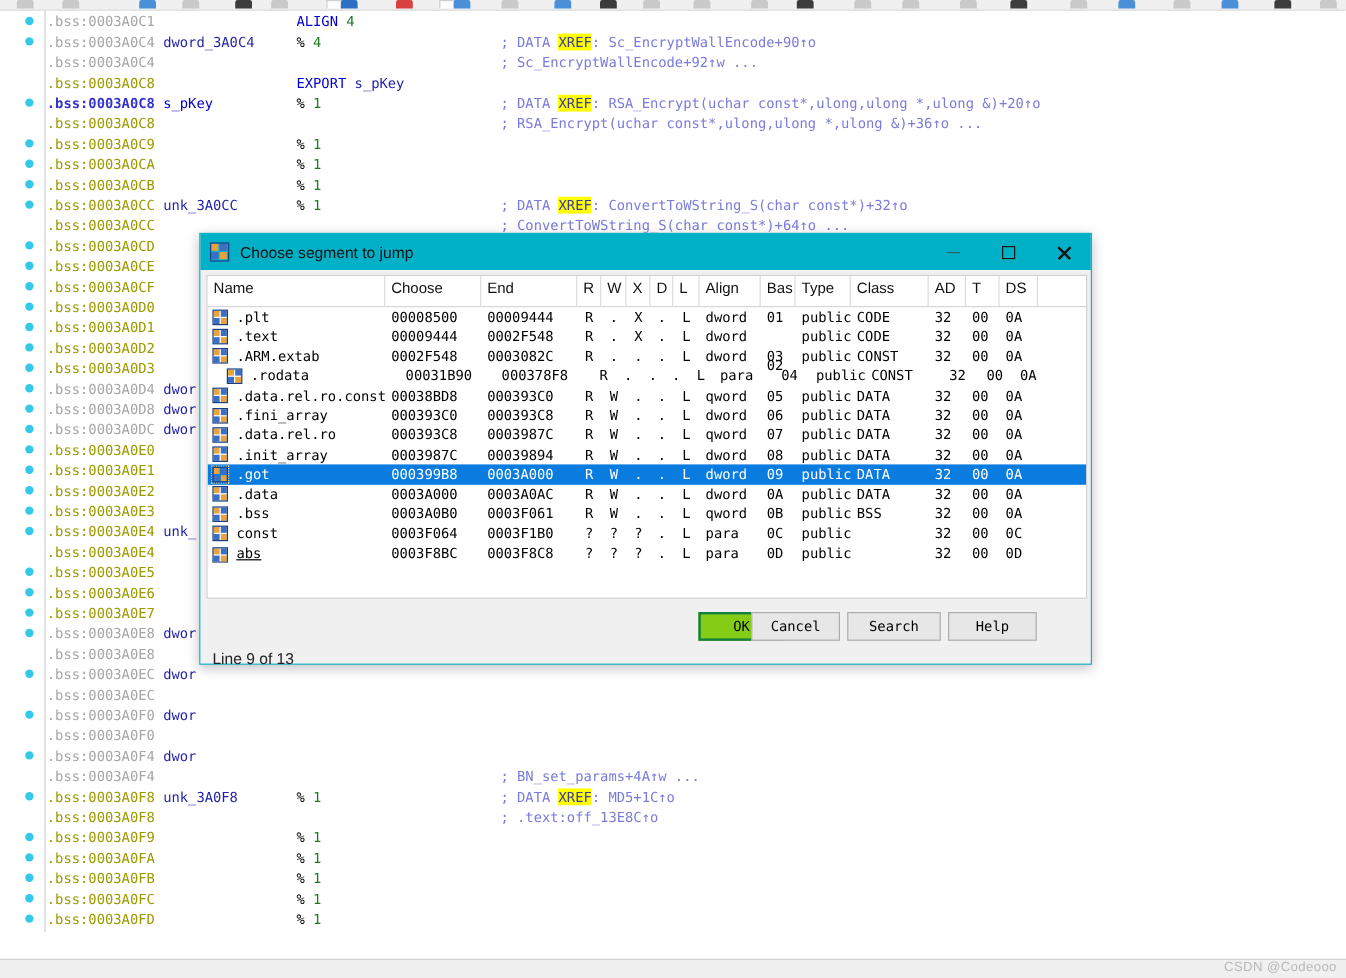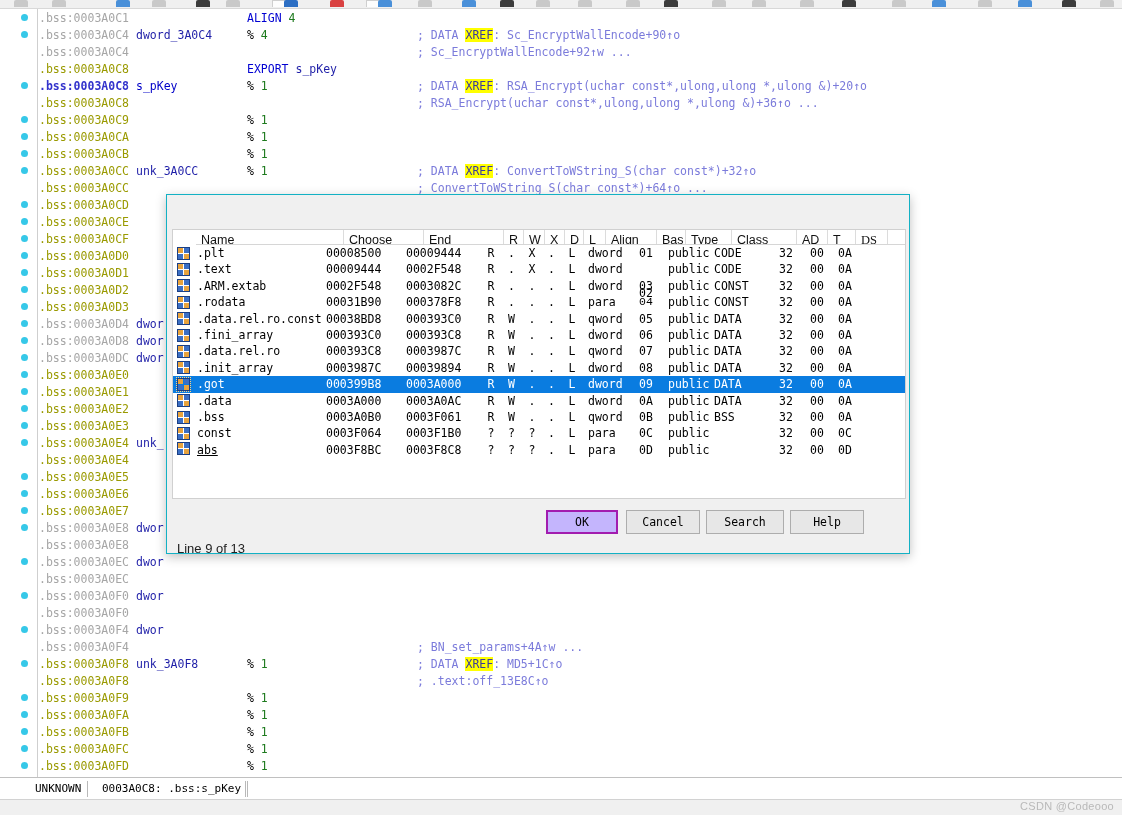--- a/index.html
+++ b/index.html
@@ -117,21 +117,21 @@
   }
   .cls-gl::before { transform: rotate(45deg); }
   .cls-gl::after  { transform: rotate(-45deg); }
 
   
   .dlg-body {
     position: absolute; left: 5px; top: 34px; width: 734px; height: 270px;
     background: #ffffff; border: 1px solid #d0d0d0;
     overflow: hidden;
   }
-  .hdr-row { display: flex; height: 15px; background: #ffffff; border-bottom: 1px solid #d6d6d6; margin-left: 23px; }
+  .hdr-row { display: flex; height: 26px; background: #ffffff; border-bottom: 1px solid #d6d6d6; }
   .hdr-cell {
     font-family: "Liberation Sans", sans-serif; font-size: 12.5px; color: #111;
     padding-left: 5px; line-height: 21px; border-right: 1px solid #dcdcdc;
     overflow: hidden; white-space: nowrap;
   }
   .rows { font-family: "DejaVu Sans Mono", "Liberation Mono", monospace; font-size: 11.5px; color: #000; }
   .row { display: flex; height: 16.4px; align-items: center; }
   .row.sel { background: #0a7ce0; color: #ffffff; }
   .row.sel .cell { color: #ffffff; }
   .cell { padding-left: 5px; line-height: 16.4px; white-space: nowrap; overflow: hidden; }
@@ -151,21 +151,21 @@
   .dlg-footer {
     position: absolute; left: 0; top: 308px; width: 744px; height: 52px;
   }
   .btn {
     position: absolute; top: 7px; height: 24px;
     background: #e7e7e7; border: 1px solid #adadad;
     font-family: "DejaVu Sans Mono", "Liberation Mono", monospace; font-size: 11.5px;
     color: #000; display: flex; align-items: center; justify-content: center;
     cursor: default;
   }
-  .btn.primary { border: 2px solid #a21caf; background: #c4b5fd; }
+  .btn.primary { border: 2px solid #15803d; background: #84cc16; margin-left: 36px; }
   .dlg-lineinfo {
     position: absolute; left: 10px; top: 38px;
     font-family: "Liberation Sans", sans-serif; font-size: 13px; color: #222;
   }
 </style>
 </head>
 <body>
 
 <div id="root">
 
@@ -234,47 +234,63 @@
         <div class="gutter-dot" style="top: 651px;"></div>
         <div class="gutter-dot" style="top: 685px;"></div>
         <div class="gutter-dot" style="top: 702px;"></div>
         <div class="gutter-dot" style="top: 719px;"></div>
         <div class="gutter-dot" style="top: 736px;"></div>
         <div class="gutter-dot" style="top: 753px;"></div>
       </div>
     <div class="ida-lines" id="idaLines"><div class="ln" style="top: 1px;"><span class="col-mn"><span class="addr-dim">.bss:0003A0C1</span></span><span class="col-op"><span class="kw">ALIGN</span> <span class="num">4</span></span></div><div class="ln" style="top: 18px;"><span class="col-mn"><span class="addr-dim">.bss:0003A0C4</span> <span class="name-d">dword_3A0C4</span></span><span class="col-op"><span class="pct">% </span><span class="num">4</span></span><span class="col-cm cmt">; DATA <span class="xref">XREF</span>: Sc_EncryptWallEncode+90↑o</span></div><div class="ln" style="top: 35px;"><span class="col-mn"><span class="addr-dim">.bss:0003A0C4</span></span><span class="col-cm cmt">; Sc_EncryptWallEncode+92↑w ...</span></div><div class="ln" style="top: 52px;"><span class="col-mn"><span class="addr">.bss:0003A0C8</span></span><span class="col-op"><span class="kw">EXPORT</span> <span class="name-d">s_pKey</span></span></div><div class="ln" style="top: 69px;"><span class="col-mn"><span class="addr-blue">.bss:0003A0C8</span> <span class="name-b">s_pKey</span></span><span class="col-op"><span class="pct">% </span><span class="num">1</span></span><span class="col-cm cmt">; DATA <span class="xref">XREF</span>: RSA_Encrypt(uchar const*,ulong,ulong *,ulong &amp;)+20↑o</span></div><div class="ln" style="top: 86px;"><span class="col-mn"><span class="addr">.bss:0003A0C8</span></span><span class="col-cm cmt">; RSA_Encrypt(uchar const*,ulong,ulong *,ulong &amp;)+36↑o ...</span></div><div class="ln" style="top: 103px;"><span class="col-mn"><span class="addr">.bss:0003A0C9</span></span><span class="col-op"><span class="pct">% </span><span class="num">1</span></span></div><div class="ln" style="top: 120px;"><span class="col-mn"><span class="addr">.bss:0003A0CA</span></span><span class="col-op"><span class="pct">% </span><span class="num">1</span></span></div><div class="ln" style="top: 137px;"><span class="col-mn"><span class="addr">.bss:0003A0CB</span></span><span class="col-op"><span class="pct">% </span><span class="num">1</span></span></div><div class="ln" style="top: 154px;"><span class="col-mn"><span class="addr">.bss:0003A0CC</span> <span class="name-d">unk_3A0CC</span></span><span class="col-op"><span class="pct">% </span><span class="num">1</span></span><span class="col-cm cmt">; DATA <span class="xref">XREF</span>: ConvertToWString_S(char const*)+32↑o</span></div><div class="ln" style="top: 171px;"><span class="col-mn"><span class="addr">.bss:0003A0CC</span></span><span class="col-cm cmt">; ConvertToWString_S(char const*)+64↑o ...</span></div><div class="ln" style="top: 188px;"><span class="col-mn"><span class="addr">.bss:0003A0CD</span></span><span class="col-op"><span class="pct">% </span><span class="num">1</span></span></div><div class="ln" style="top: 205px;"><span class="col-mn"><span class="addr">.bss:0003A0CE</span></span><span class="col-op"><span class="pct">% </span><span class="num">1</span></span></div><div class="ln" style="top: 222px;"><span class="col-mn"><span class="addr">.bss:0003A0CF</span></span></div><div class="ln" style="top: 239px;"><span class="col-mn"><span class="addr">.bss:0003A0D0</span></span></div><div class="ln" style="top: 256px;"><span class="col-mn"><span class="addr">.bss:0003A0D1</span></span></div><div class="ln" style="top: 273px;"><span class="col-mn"><span class="addr">.bss:0003A0D2</span></span></div><div class="ln" style="top: 290px;"><span class="col-mn"><span class="addr">.bss:0003A0D3</span></span></div><div class="ln" style="top: 307px;"><span class="col-mn"><span class="addr-dim">.bss:0003A0D4</span> <span class="name-d">dwor</span></span></div><div class="ln" style="top: 324px;"><span class="col-mn"><span class="addr-dim">.bss:0003A0D8</span> <span class="name-d">dwor</span></span></div><div class="ln" style="top: 341px;"><span class="col-mn"><span class="addr-dim">.bss:0003A0DC</span> <span class="name-d">dwor</span></span></div><div class="ln" style="top: 358px;"><span class="col-mn"><span class="addr">.bss:0003A0E0</span></span></div><div class="ln" style="top: 375px;"><span class="col-mn"><span class="addr">.bss:0003A0E1</span></span></div><div class="ln" style="top: 392px;"><span class="col-mn"><span class="addr">.bss:0003A0E2</span></span></div><div class="ln" style="top: 409px;"><span class="col-mn"><span class="addr">.bss:0003A0E3</span></span></div><div class="ln" style="top: 426px;"><span class="col-mn"><span class="addr">.bss:0003A0E4</span> <span class="name-d">unk_</span></span></div><div class="ln" style="top: 443px;"><span class="col-mn"><span class="addr">.bss:0003A0E4</span></span></div><div class="ln" style="top: 460px;"><span class="col-mn"><span class="addr">.bss:0003A0E5</span></span></div><div class="ln" style="top: 477px;"><span class="col-mn"><span class="addr">.bss:0003A0E6</span></span></div><div class="ln" style="top: 494px;"><span class="col-mn"><span class="addr">.bss:0003A0E7</span></span></div><div class="ln" style="top: 511px;"><span class="col-mn"><span class="addr-dim">.bss:0003A0E8</span> <span class="name-d">dwor</span></span></div><div class="ln" style="top: 528px;"><span class="col-mn"><span class="addr-dim">.bss:0003A0E8</span></span></div><div class="ln" style="top: 545px;"><span class="col-mn"><span class="addr-dim">.bss:0003A0EC</span> <span class="name-d">dwor</span></span></div><div class="ln" style="top: 562px;"><span class="col-mn"><span class="addr-dim">.bss:0003A0EC</span></span></div><div class="ln" style="top: 579px;"><span class="col-mn"><span class="addr-dim">.bss:0003A0F0</span> <span class="name-d">dwor</span></span></div><div class="ln" style="top: 596px;"><span class="col-mn"><span class="addr-dim">.bss:0003A0F0</span></span></div><div class="ln" style="top: 613px;"><span class="col-mn"><span class="addr-dim">.bss:0003A0F4</span> <span class="name-d">dwor</span></span></div><div class="ln" style="top: 630px;"><span class="col-mn"><span class="addr-dim">.bss:0003A0F4</span></span><span class="col-cm cmt">; BN_set_params+4A↑w ...</span></div><div class="ln" style="top: 647px;"><span class="col-mn"><span class="addr">.bss:0003A0F8</span> <span class="name-d">unk_3A0F8</span></span><span class="col-op"><span class="pct">% </span><span class="num">1</span></span><span class="col-cm cmt">; DATA <span class="xref">XREF</span>: MD5+1C↑o</span></div><div class="ln" style="top: 664px;"><span class="col-mn"><span class="addr">.bss:0003A0F8</span></span><span class="col-cm cmt">; .text:off_13E8C↑o</span></div><div class="ln" style="top: 681px;"><span class="col-mn"><span class="addr">.bss:0003A0F9</span></span><span class="col-op"><span class="pct">% </span><span class="num">1</span></span></div><div class="ln" style="top: 698px;"><span class="col-mn"><span class="addr">.bss:0003A0FA</span></span><span class="col-op"><span class="pct">% </span><span class="num">1</span></span></div><div class="ln" style="top: 715px;"><span class="col-mn"><span class="addr">.bss:0003A0FB</span></span><span class="col-op"><span class="pct">% </span><span class="num">1</span></span></div><div class="ln" style="top: 732px;"><span class="col-mn"><span class="addr">.bss:0003A0FC</span></span><span class="col-op"><span class="pct">% </span><span class="num">1</span></span></div><div class="ln" style="top: 749px;"><span class="col-mn"><span class="addr">.bss:0003A0FD</span></span><span class="col-op"><span class="pct">% </span><span class="num">1</span></span></div><div class="ln" style="top: 766px;"><span class="col-mn"><span class="addr">.bss:0003A0FE</span></span><span class="col-op"><span class="pct">% </span><span class="num">1</span></span></div><div class="ln" style="top: 783px;"></div><div class="ln" style="top: 800px;"></div><div class="ln" style="top: 817px;"></div><div class="ln" style="top: 834px;"></div><div class="ln" style="top: 851px;"></div></div>
   </div>
 
-  <div class="ida-status">
-    <div class="st-seg s1">UNKNOWN</div>
-    <div class="st-seg s2">0003A0C8: .bss:s_pKey</div>
-    <div class="st-seg s3"></div>
-  </div>
   <div class="ida-bottom"></div>
   <div class="watermark">CSDN @Codeooo</div>
 
   <div class="dialog">
+    <div class="dlg-title">
+      <div class="dlg-icon">
+        <span class="q q1"></span>
+          <span class="q q2"></span>
+          <span class="q q3"></span>
+          <span class="q q4"></span>
+        <span class="fr"></span>
+      </div>
+      <div class="dlg-title-text">Choose segment to jump</div>
+      <div class="dlg-btns">
+        <div class="dlg-btn">
+            <span class="min-gl"></span>
+          </div>
+        <div class="dlg-btn">
+            <span class="max-gl"></span>
+          </div>
+        <div class="dlg-btn">
+            <span class="cls-gl"></span>
+          </div>
+      </div>
+    </div>
 
     <div class="dlg-body">
       <div class="hdr-row" id="hdrRow">
           <div class="hdr-cell" style="width: 148px; flex: 0 0 148px;">Name</div>
           <div class="hdr-cell" style="width: 80px; flex: 0 0 80px;">Choose</div>
           <div class="hdr-cell" style="width: 80px; flex: 0 0 80px;">End</div>
           <div class="hdr-cell" style="width: 20px; flex: 0 0 20px;">R</div>
           <div class="hdr-cell" style="width: 21px; flex: 0 0 21px;">W</div>
           <div class="hdr-cell" style="width: 20px; flex: 0 0 20px;">X</div>
           <div class="hdr-cell" style="width: 19px; flex: 0 0 19px;">D</div>
           <div class="hdr-cell" style="width: 22px; flex: 0 0 22px;">L</div>
           <div class="hdr-cell" style="width: 51px; flex: 0 0 51px;">Align</div>
           <div class="hdr-cell" style="width: 29px; flex: 0 0 29px;">Bas</div>
           <div class="hdr-cell" style="width: 46px; flex: 0 0 46px;">Type</div>
           <div class="hdr-cell" style="width: 65px; flex: 0 0 65px;">Class</div>
           <div class="hdr-cell" style="width: 31px; flex: 0 0 31px;">AD</div>
           <div class="hdr-cell" style="width: 28px; flex: 0 0 28px;">T</div>
-          <div class="hdr-cell" style="width: 32px; flex: 0 0 32px; font-family: Liberation Serif, serif;">DS</div>
+          <div class="hdr-cell" style="width: 32px; flex: 0 0 32px;">DS</div>
         </div>
       <div class="rows" id="rowsBox">
           <div class="row">
             <div class="cell" style="width: 148px; flex: 0 0 148px; display: flex; align-items: center; padding-left: 0px;">
               <span class="seg-ico">
                 <span class="q q1"></span>
                 <span class="q q2"></span>
                 <span class="q q3"></span>
                 <span class="q q4"></span>
                 <span class="fr"></span>
@@ -342,39 +358,39 @@
             <div class="cell c" style="width: 22px; flex: 0 0 22px;">L</div>
             <div class="cell" style="width: 51px; flex: 0 0 51px;">dword</div>
             <div class="cell" style="width: 29px; flex: 0 0 29px;">03</div>
             <div class="cell" style="width: 46px; flex: 0 0 46px;">public</div>
             <div class="cell" style="width: 65px; flex: 0 0 65px;">CONST</div>
             <div class="cell" style="width: 31px; flex: 0 0 31px;">32</div>
             <div class="cell" style="width: 28px; flex: 0 0 28px;">00</div>
             <div class="cell" style="width: 32px; flex: 0 0 32px;">0A</div>
           </div>
           <div class="row">
-            <div class="cell" style="width: 148px; flex: 0 0 148px; display: flex; align-items: center; padding-left: 0px;">
+            <div class="cell" style="width: 148px; flex: 0 0 148px; display: flex; align-items: center; padding-left: 0px; margin-left: 12px;">
               <span class="seg-ico">
                 <span class="q q1"></span>
                 <span class="q q2"></span>
                 <span class="q q3"></span>
                 <span class="q q4"></span>
                 <span class="fr"></span>
               </span>
               <span style="margin-left: 4px;">.rodata</span>
             </div>
             <div class="cell" style="width: 80px; flex: 0 0 80px;">00031B90</div>
             <div class="cell" style="width: 80px; flex: 0 0 80px;">000378F8</div>
             <div class="cell c" style="width: 20px; flex: 0 0 20px;">R</div>
             <div class="cell c" style="width: 21px; flex: 0 0 21px;">.</div>
             <div class="cell c" style="width: 20px; flex: 0 0 20px;">.</div>
             <div class="cell c" style="width: 19px; flex: 0 0 19px;">.</div>
             <div class="cell c" style="width: 22px; flex: 0 0 22px;">L</div>
             <div class="cell" style="width: 51px; flex: 0 0 51px;">para</div>
-            <div class="cell" style="width: 29px; flex: 0 0 29px; font-family: Liberation Mono, monospace;">04</div>
+            <div class="cell" style="width: 29px; flex: 0 0 29px;">04</div>
             <div class="cell" style="width: 46px; flex: 0 0 46px;">public</div>
             <div class="cell" style="width: 65px; flex: 0 0 65px;">CONST</div>
             <div class="cell" style="width: 31px; flex: 0 0 31px;">32</div>
             <div class="cell" style="width: 28px; flex: 0 0 28px;">00</div>
             <div class="cell" style="width: 32px; flex: 0 0 32px;">0A</div>
           </div>
           <div class="row">
             <div class="cell" style="width: 148px; flex: 0 0 148px; display: flex; align-items: center; padding-left: 0px;">
               <span class="seg-ico">
                 <span class="q q1"></span>
@@ -576,21 +592,21 @@
             <div class="cell c" style="width: 22px; flex: 0 0 22px;">L</div>
             <div class="cell" style="width: 51px; flex: 0 0 51px;">para</div>
             <div class="cell" style="width: 29px; flex: 0 0 29px;">0C</div>
             <div class="cell" style="width: 46px; flex: 0 0 46px;">public</div>
             <div class="cell" style="width: 65px; flex: 0 0 65px;"></div>
             <div class="cell" style="width: 31px; flex: 0 0 31px;">32</div>
             <div class="cell" style="width: 28px; flex: 0 0 28px;">00</div>
             <div class="cell" style="width: 32px; flex: 0 0 32px;">0C</div>
           </div>
           <div class="row">
-            <div class="cell" style="width: 148px; flex: 0 0 148px; display: flex; align-items: flex-start; padding-left: 0px; text-decoration: underline;">
+            <div class="cell" style="width: 148px; flex: 0 0 148px; display: flex; align-items: flex-end; padding-left: 0px; text-decoration: underline;">
               <span class="seg-ico">
                 <span class="q q1"></span>
                 <span class="q q2"></span>
                 <span class="q q3"></span>
                 <span class="q q4"></span>
                 <span class="fr"></span>
               </span>
               <span style="margin-left: 4px;">abs</span>
             </div>
             <div class="cell" style="width: 80px; flex: 0 0 80px;">0003F8BC</div>

